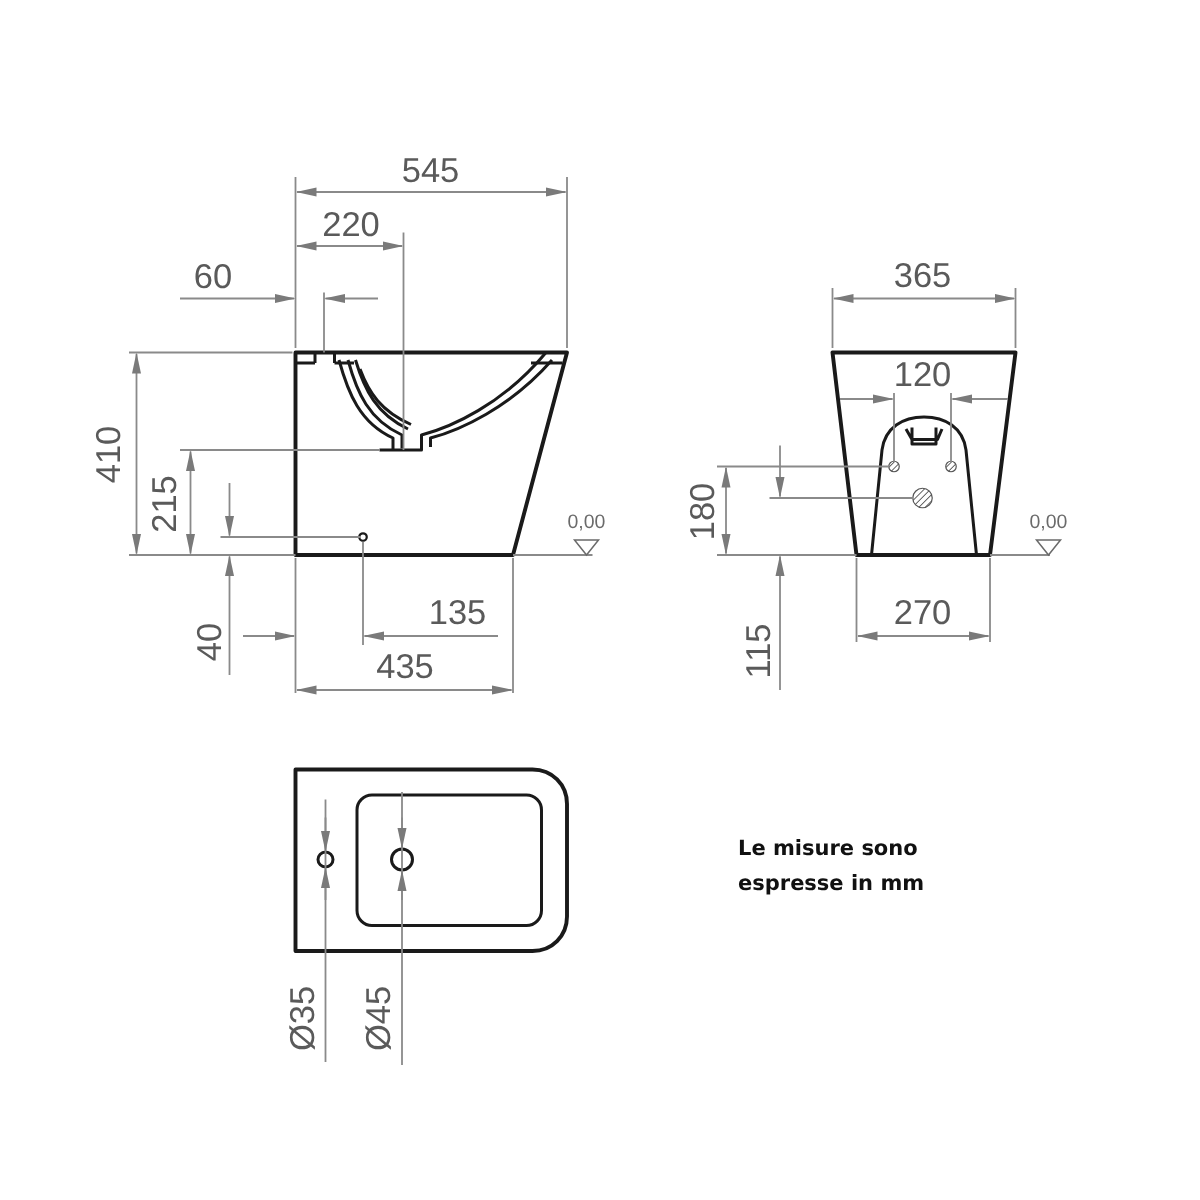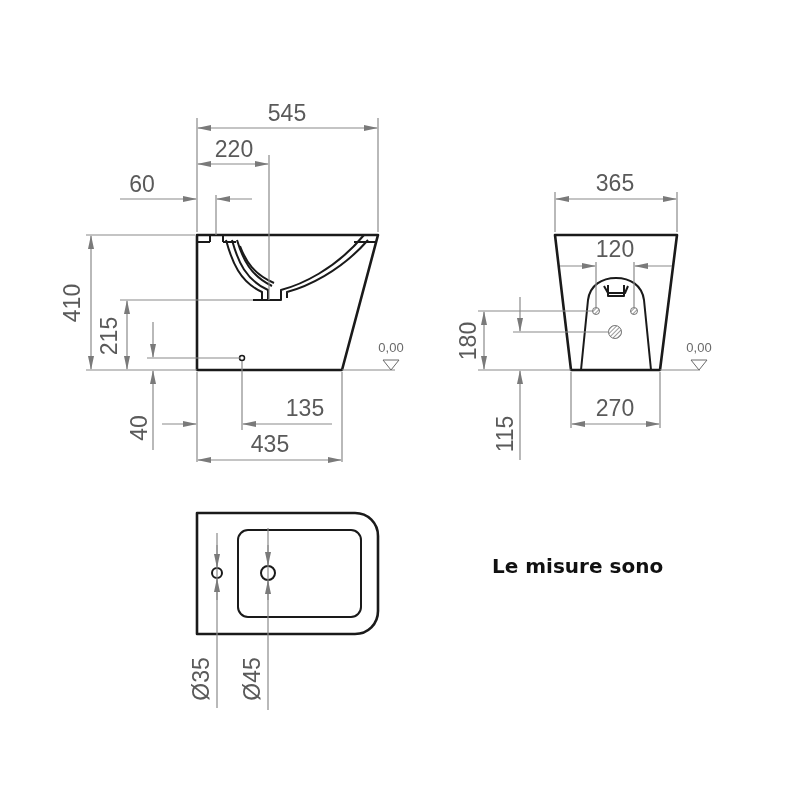--- a/index.html
+++ b/index.html
@@ -1,20 +1,20 @@
 <!DOCTYPE html>
 <html><head>
 <meta charset="utf-8">
 <style>
   html, body { margin:0; padding:0; background:#ffffff; }
   body { width:800px; height:800px; position:relative; overflow:hidden; font-family:"Liberation Sans", sans-serif; }
   svg { position:absolute; left:0; top:0; }
   .dim { font-family:"Liberation Sans", sans-serif; font-size:23px; fill:#5a5a5a; }
   .lvl { font-family:"Liberation Sans", sans-serif; font-size:13px; fill:#6a6a6a; }
-  .note { position:absolute; left:492px; top:555px; font-family:"DejaVu Sans", sans-serif; font-weight:bold; font-size:20px; line-height:23px; color:#111; }
+  .note { position:absolute; left:492px; top:555px; font-family:"DejaVu Sans", sans-serif; font-weight:bold; font-size:14px; line-height:23px; color:#111; }
   .note div { white-space:nowrap; }
   .dl { stroke:#8a8a8a; stroke-width:1.2; fill:none; }
   .ol { stroke:#1a1a1a; stroke-width:2.6; fill:none; stroke-linejoin:round; }
   .ol2 { stroke:#1a1a1a; stroke-width:2; fill:none; stroke-linejoin:round; }
   .arr { fill:#7a7a7a; }
 </style>
 </head>
 <body>
 
 <svg width="800" height="800" viewBox="0 0 800 800">
@@ -147,13 +147,14 @@
     <line class="dl" x1="268" y1="545" x2="268" y2="565" marker-end="url(#ah)"></line>
     <line class="dl" x1="268" y1="600" x2="268" y2="581" marker-end="url(#ah)"></line>
 
     <text class="dim" transform="translate(209,679) rotate(-90)" text-anchor="middle">Ø35</text>
     <text class="dim" transform="translate(260,679) rotate(-90)" text-anchor="middle">Ø45</text>
   </g>
 </svg>
 
 <div class="note">
   <div>Le misure sono</div>
+  <div>espresse in mm</div>
 </div>
 
 </body></html>

